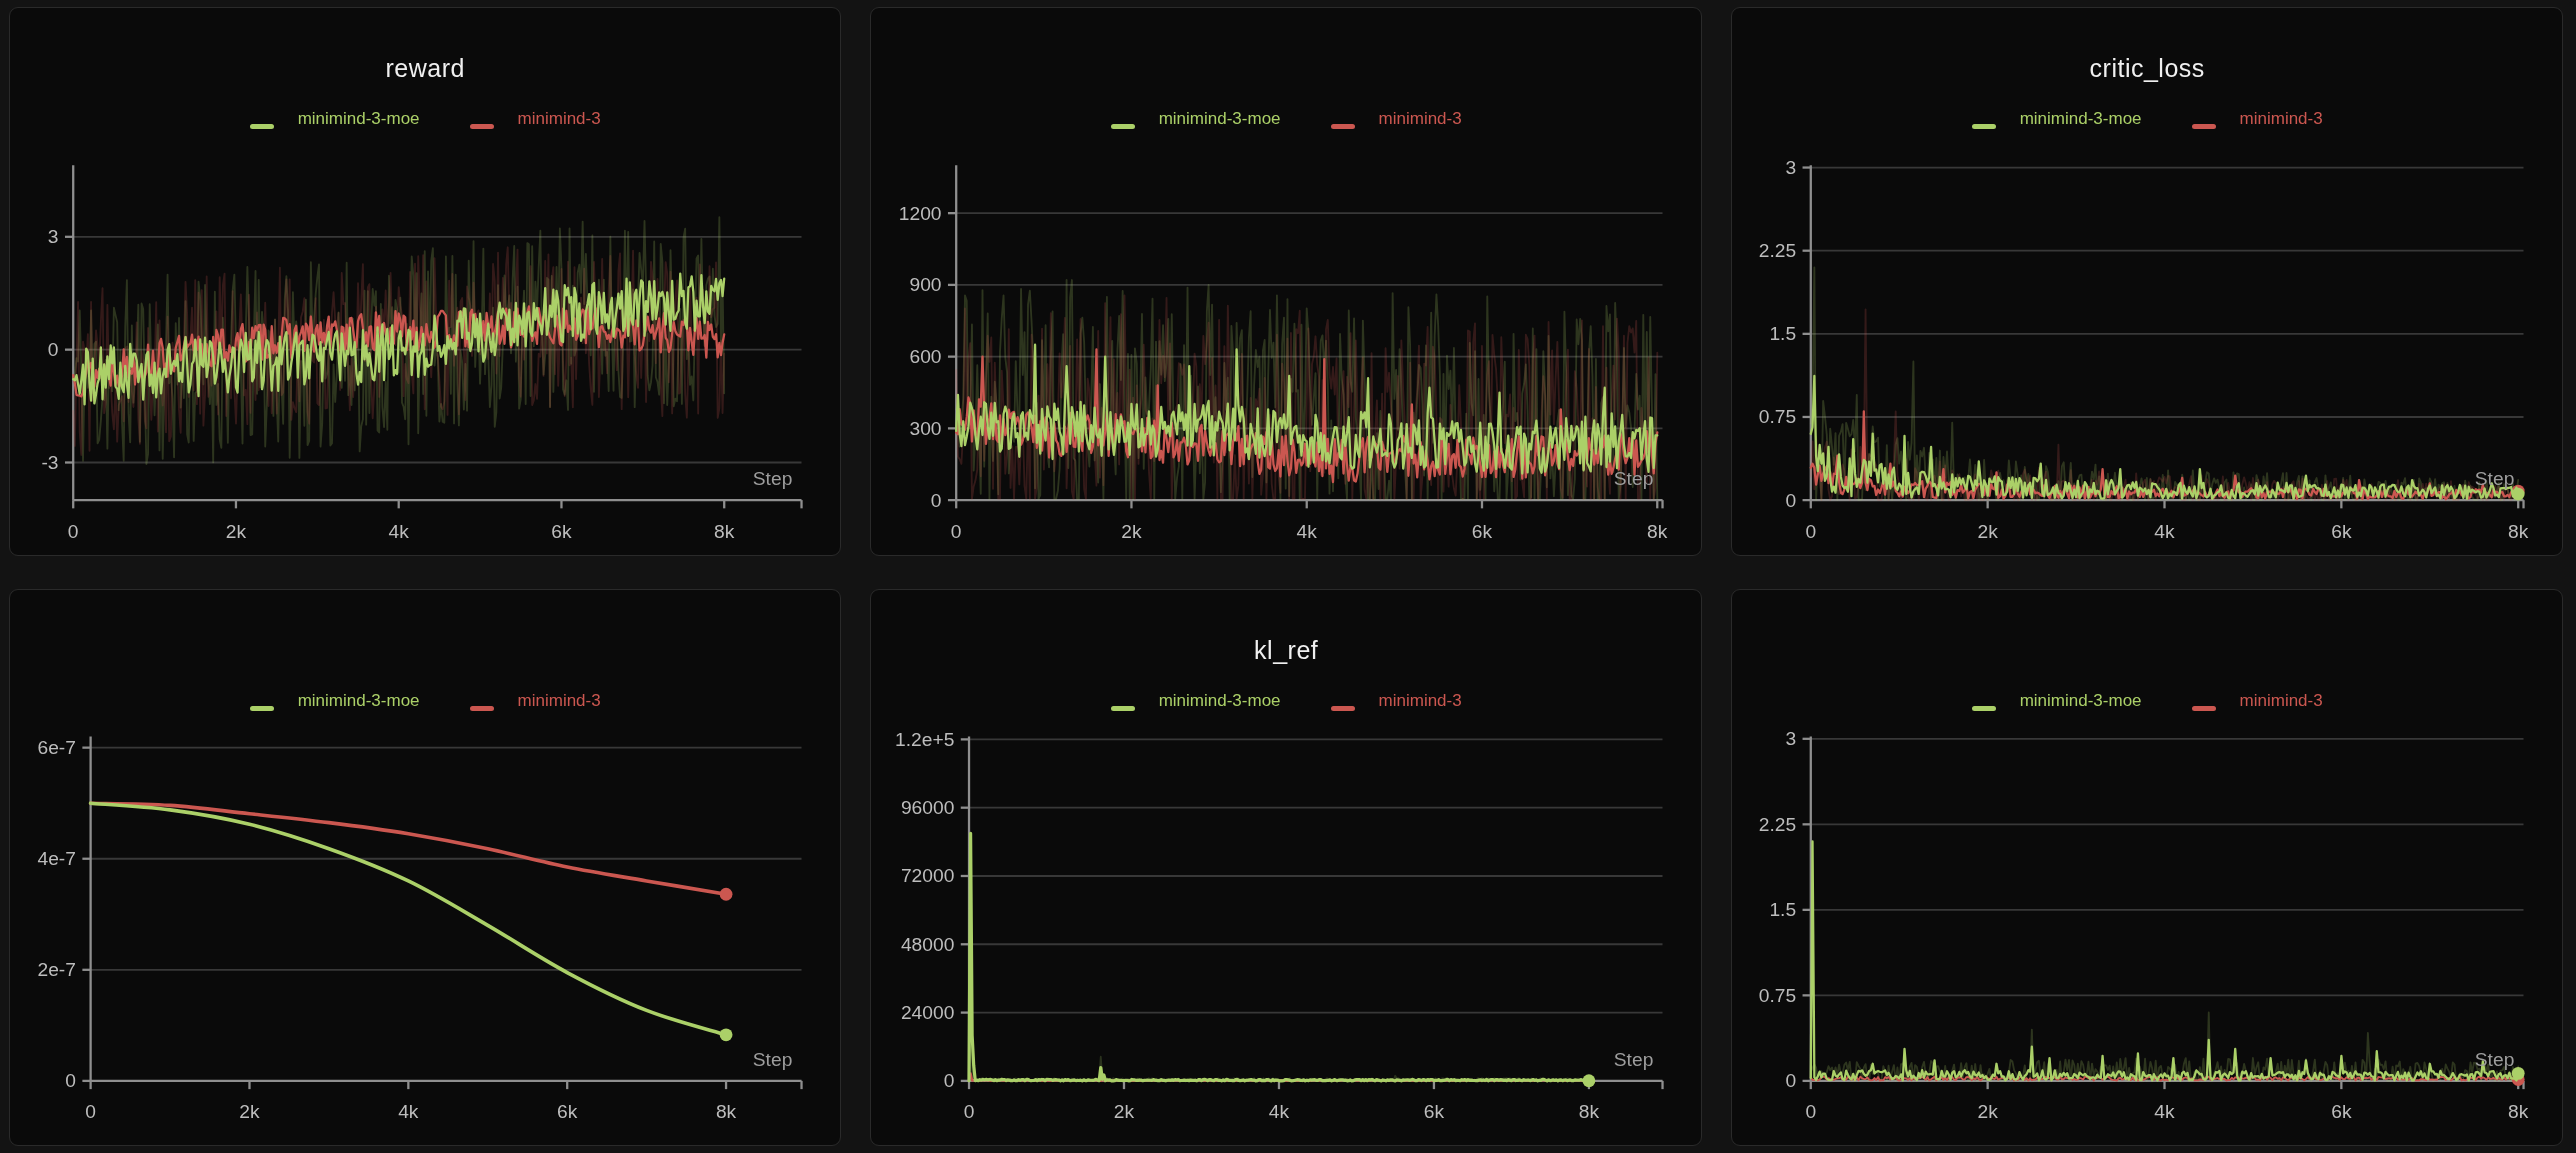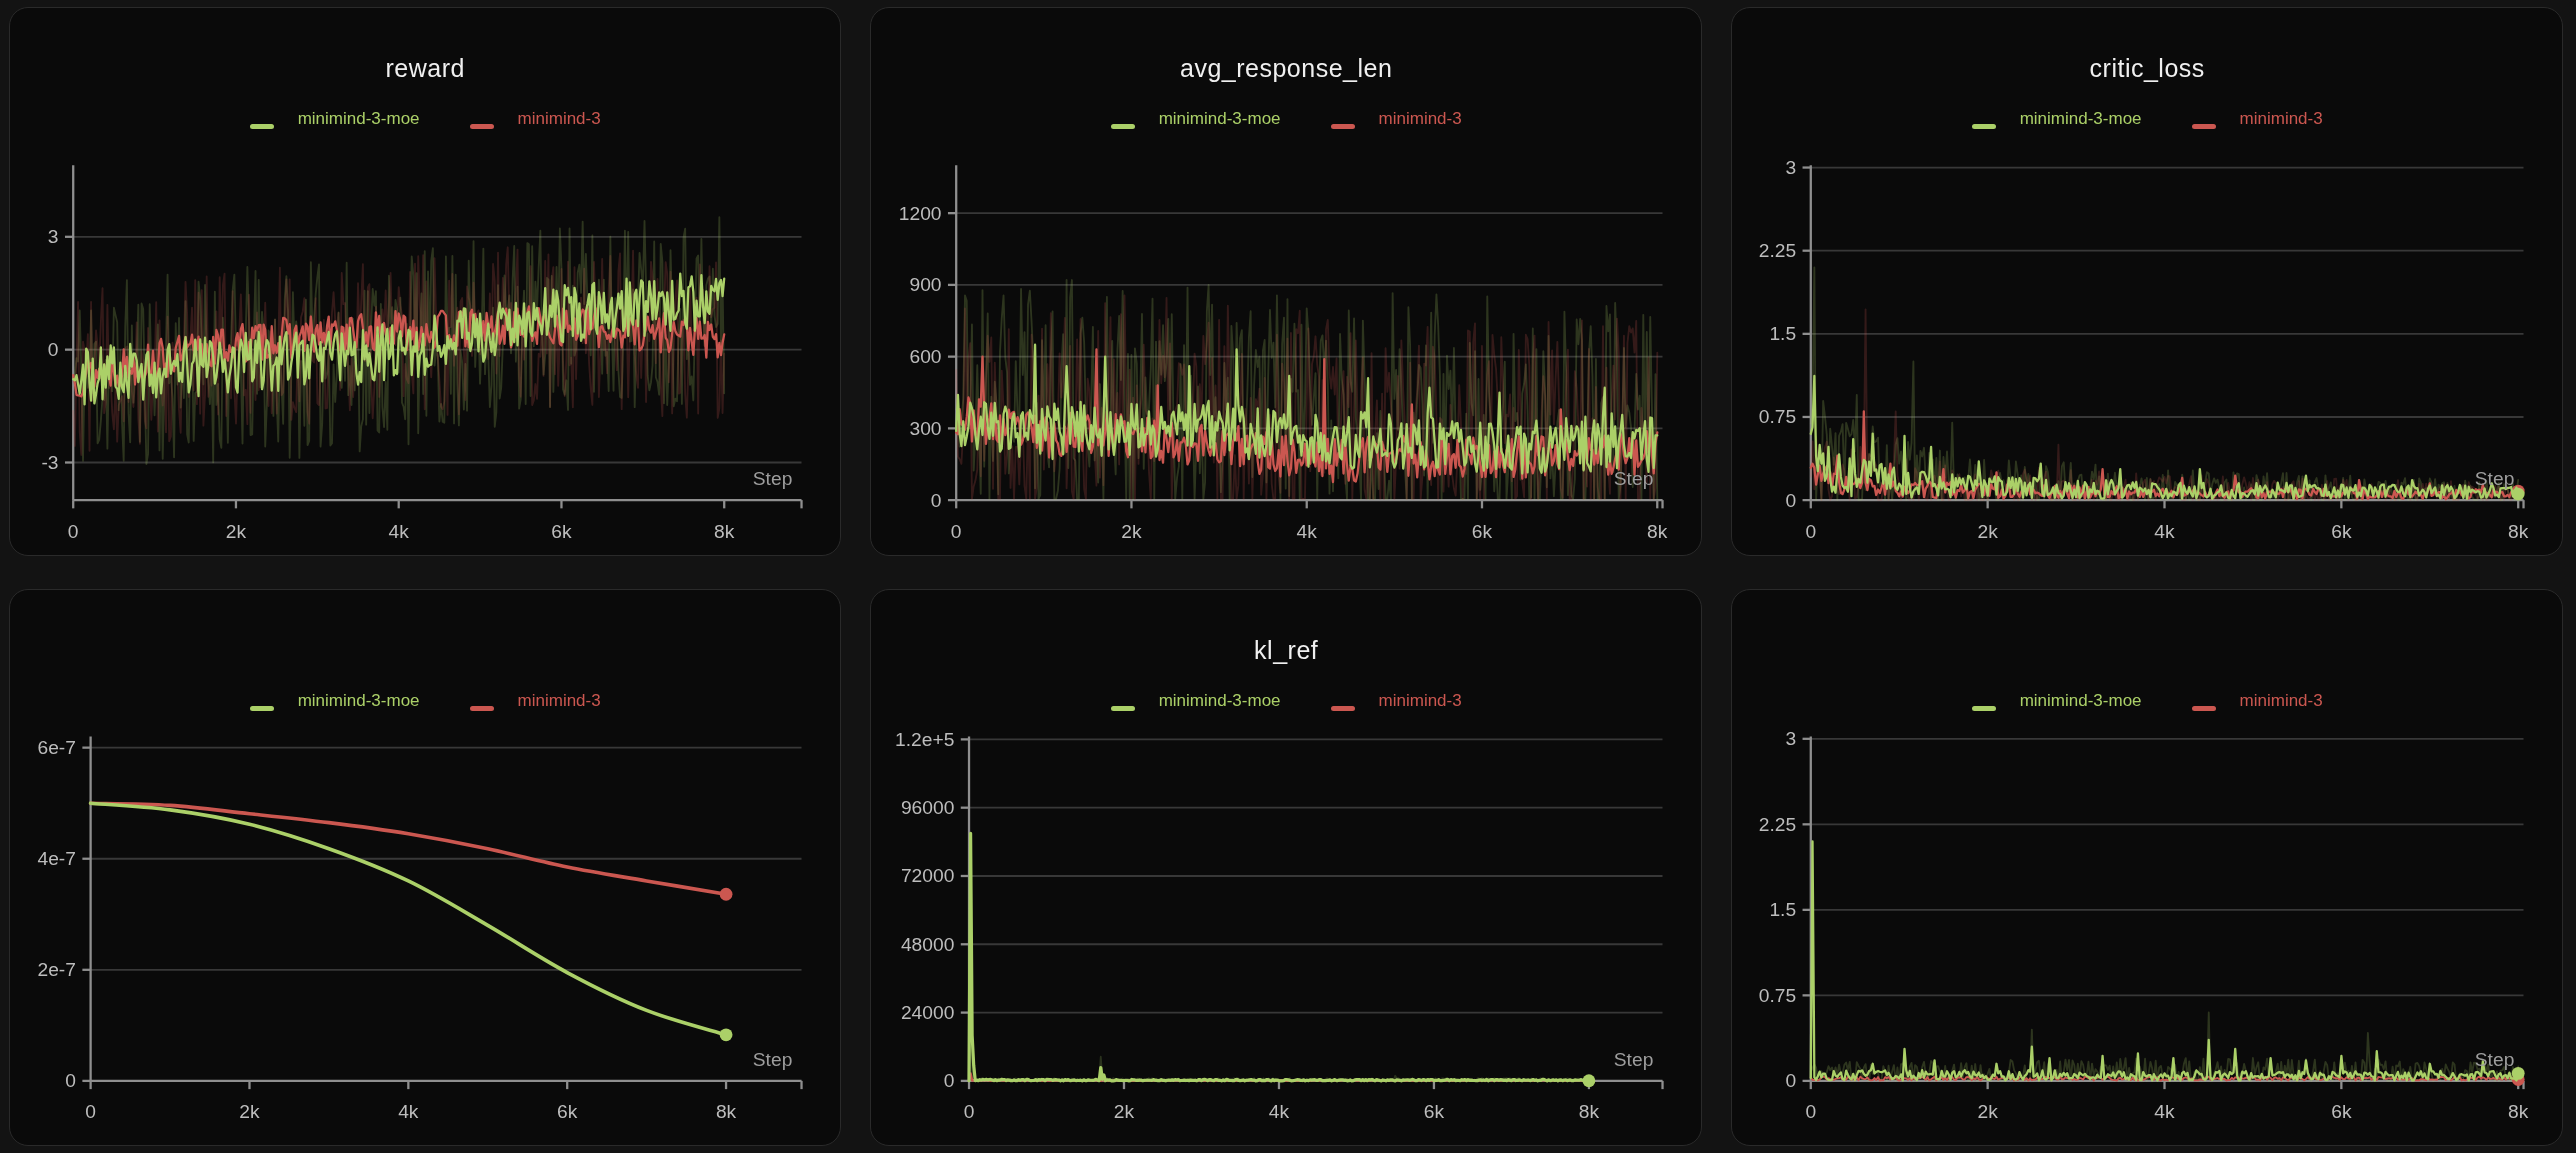--- a/index.html
+++ b/index.html
@@ -13,21 +13,21 @@
     display:grid;
     grid-template-columns:repeat(3,832px);
     grid-template-rows:549px 557px;
     column-gap:29px;row-gap:33px;
     padding:7.3px 9.2px;
   }
   .card{
     position:relative;
     background:#0a0a0a;
     border:1.8px solid #2a2a2a;
-    border-radius:19px;
+    border-radius:9px;
     box-sizing:border-box;
   }
   .card .title{
     position:absolute;top:46px;left:0;right:0;
     text-align:center;margin:0;
     font-size:25px;font-weight:400;color:#f0f0f0;letter-spacing:0.5px;
   }
   .legend{
     position:absolute;top:101px;left:0;right:0;
     display:flex;justify-content:center;align-items:center;gap:50px;
@@ -77,21 +77,20 @@
         <text x="779.6145251396648" y="579" text-anchor="middle" font-size="21" fill="#bdbdbd">8k</text>
         <line x1="864" y1="538" x2="864" y2="547" stroke="#8f8f8f" stroke-width="2.5"></line>
         <path d="M69.0 403.9L70.8 399.8L72.6 382.9L74.3 386.5L76.1 330.6L77.9 397.2L79.7 495.0L81.4 398.4L83.2 381.7L85.0 415.2L86.8 408.6L88.5 330.7L90.3 421.0L92.1 367.3L93.9 364.7L95.6 475.9L97.4 471.9L99.2 450.8L101.0 425.0L102.8 428.8L104.5 384.6L106.3 481.7L108.1 381.1L109.9 385.3L111.6 418.9L113.4 327.6L115.2 335.8L117.0 343.4L118.7 439.6L120.5 374.1L122.3 453.3L124.1 494.9L125.8 348.3L127.6 297.5L129.4 442.9L131.2 474.8L133.0 346.9L134.7 431.5L136.5 387.2L138.3 382.0L140.1 324.3L141.8 474.3L143.6 323.0L145.4 329.1L147.2 422.0L148.9 498.6L150.7 487.5L152.5 323.8L154.3 397.1L156.1 390.7L157.8 445.2L159.6 395.6L161.4 345.8L163.2 483.7L164.9 364.8L166.7 492.8L168.5 407.2L170.3 366.4L172.0 291.6L173.8 410.4L175.6 402.1L177.4 426.2L179.1 491.2L180.9 344.6L182.7 411.6L184.5 338.8L186.3 436.8L188.0 382.3L189.8 426.4L191.6 320.6L193.4 466.3L195.1 475.1L196.9 365.6L198.7 366.8L200.5 473.3L202.2 421.0L204.0 419.1L205.8 299.3L207.6 317.2L209.3 364.8L211.1 411.5L212.9 302.7L214.7 373.5L216.5 406.0L218.2 433.0L220.0 388.7L221.8 496.8L223.6 310.1L225.3 433.9L227.1 411.0L228.9 471.7L230.7 480.9L232.4 338.5L234.2 381.3L236.0 387.7L237.8 475.4L239.5 377.7L241.3 364.2L243.1 308.0L244.9 291.4L246.7 369.0L248.4 367.6L250.2 374.1L252.0 392.4L253.8 476.2L255.5 356.9L257.3 357.0L259.1 283.1L260.9 343.9L262.6 466.9L264.4 466.2L266.2 357.2L268.0 287.5L269.7 421.8L271.5 297.2L273.3 414.5L275.1 332.2L276.9 355.0L278.6 479.4L280.4 433.2L282.2 352.4L284.0 389.0L285.7 359.9L287.5 445.9L289.3 340.4L291.1 426.4L292.8 474.0L294.6 375.1L296.4 412.0L298.2 454.6L299.9 318.5L301.7 293.1L303.5 332.4L305.3 491.7L307.1 400.1L308.8 310.7L310.6 370.7L312.4 342.6L314.2 357.8L315.9 491.9L317.7 385.9L319.5 386.8L321.3 456.8L323.0 318.9L324.8 477.8L326.6 473.2L328.4 277.9L330.2 360.0L331.9 340.4L333.7 312.3L335.5 294.3L337.3 280.4L339.0 479.5L340.8 454.1L342.6 362.4L344.4 405.2L346.1 400.2L347.9 375.3L349.7 478.3L351.5 475.8L353.2 389.7L355.0 430.6L356.8 399.0L358.6 332.8L360.4 399.3L362.1 415.3L363.9 361.5L365.7 407.5L367.5 278.4L369.2 423.3L371.0 391.3L372.8 434.0L374.6 339.9L376.3 418.1L378.1 365.5L379.9 348.0L381.7 484.8L383.4 457.2L385.2 449.7L387.0 309.0L388.8 455.5L390.6 309.7L392.3 442.8L394.1 348.8L395.9 307.2L397.7 325.5L399.4 309.6L401.2 461.8L403.0 464.0L404.8 323.6L406.5 436.3L408.3 458.1L410.1 408.8L411.9 461.1L413.6 292.7L415.4 344.8L417.2 327.1L419.0 357.5L420.8 319.1L422.5 329.5L424.3 398.4L426.1 316.8L427.9 431.4L429.6 435.9L431.4 449.6L433.2 345.3L435.0 476.9L436.7 357.9L438.5 271.6L440.3 292.7L442.1 366.4L443.8 289.9L445.6 465.0L447.4 363.8L449.2 312.1L451.0 422.1L452.7 265.7L454.5 445.8L456.3 288.1L458.1 373.9L459.8 276.4L461.6 262.6L463.4 390.9L465.2 374.9L466.9 380.4L468.7 452.1L470.5 432.8L472.3 452.4L474.1 453.5L475.8 271.7L477.6 354.1L479.4 349.4L481.2 421.7L482.9 271.1L484.7 454.1L486.5 291.6L488.3 412.0L490.0 456.3L491.8 375.0L493.6 387.6L495.4 438.9L497.1 389.1L498.9 440.2L500.7 276.2L502.5 343.9L504.3 368.9L506.0 254.8L507.8 392.4L509.6 344.9L511.4 350.1L513.1 410.7L514.9 357.9L516.7 263.0L518.5 400.3L520.2 362.9L522.0 377.0L523.8 436.3L525.6 412.5L527.3 327.5L529.1 457.9L530.9 442.2L532.7 303.0L534.5 426.9L536.2 415.1L538.0 367.9L539.8 292.4L541.6 330.9L543.3 329.6L545.1 314.2L546.9 377.4L548.7 295.8L550.4 260.2L552.2 386.6L554.0 304.6L555.8 438.0L557.5 427.7L559.3 343.4L561.1 308.9L562.9 432.9L564.7 257.0L566.4 258.3L568.2 424.2L570.0 260.5L571.8 369.8L573.5 299.1L575.3 328.9L577.1 282.7L578.9 243.3L580.6 354.5L582.4 400.8L584.2 379.8L586.0 295.0L587.7 296.9L589.5 436.3L591.3 292.8L593.1 419.7L594.9 353.9L596.6 283.1L598.4 352.5L600.2 240.9L602.0 284.9L603.7 417.1L605.5 422.8L607.3 407.0L609.1 439.4L610.8 241.1L612.6 388.8L614.4 303.5L616.2 380.0L617.9 373.2L619.7 289.1L621.5 280.6L623.3 311.4L625.1 233.5L626.8 323.6L628.6 268.8L630.4 324.3L632.2 357.4L633.9 379.7L635.7 248.6L637.5 419.6L639.3 324.1L641.0 346.4L642.8 296.9L644.6 327.4L646.4 399.7L648.2 296.9L649.9 380.2L651.7 375.8L653.5 418.8L655.3 250.1L657.0 354.2L658.8 418.4L660.6 317.3L662.4 343.3L664.1 396.3L665.9 425.3L667.7 426.2L669.5 355.1L671.2 243.4L673.0 349.1L674.8 244.7L676.6 364.7L678.4 364.0L680.1 307.7L681.9 436.4L683.7 358.8L685.5 319.5L687.2 267.8L689.0 285.9L690.8 303.2L692.6 232.9L694.3 303.4L696.1 402.0L697.9 418.0L699.7 409.3L701.4 390.5L703.2 255.2L705.0 403.7L706.8 408.9L708.6 422.8L710.3 257.9L712.1 277.0L713.9 432.1L715.7 357.5L717.4 434.0L719.2 388.2L721.0 264.8L722.8 335.6L724.5 435.4L726.3 427.0L728.1 429.9L729.9 355.5L731.6 329.1L733.4 432.8L735.2 250.7L737.0 241.2L738.8 383.8L740.5 361.5L742.3 411.9L744.1 402.7L745.9 429.0L747.6 347.2L749.4 273.8L751.2 270.6L753.0 351.3L754.7 252.4L756.5 335.2L758.3 369.2L760.1 303.0L761.8 295.9L763.6 293.6L765.4 351.3L767.2 285.1L769.0 336.3L770.7 348.8L772.5 345.2L774.3 228.8L776.1 369.7L777.8 299.4L779.6 421.2" fill="none" stroke="#abd068" stroke-width="2" stroke-opacity="0.22" stroke-linejoin="round" stroke-linecap="round"></path>
         <path d="M69.0 440.6L70.8 478.7L72.6 387.1L74.3 321.4L76.1 463.8L77.9 488.6L79.7 364.9L81.4 374.6L83.2 389.7L85.0 356.5L86.8 484.0L88.5 321.2L90.3 429.7L92.1 395.2L93.9 352.5L95.6 369.8L97.4 391.4L99.2 342.8L101.0 306.4L102.8 442.9L104.5 431.0L106.3 324.5L108.1 415.4L109.9 407.6L111.6 442.3L113.4 460.7L115.2 411.8L117.0 474.1L118.7 434.3L120.5 429.4L122.3 424.3L124.1 451.8L125.8 372.4L127.6 370.0L129.4 430.7L131.2 385.1L133.0 418.4L134.7 436.2L136.5 408.0L138.3 343.6L140.1 448.7L141.8 476.4L143.6 375.1L145.4 386.2L147.2 451.2L148.9 459.6L150.7 349.8L152.5 409.7L154.3 450.2L156.1 408.2L157.8 401.7L159.6 321.6L161.4 463.1L163.2 341.5L164.9 405.2L166.7 434.5L168.5 399.5L170.3 463.9L172.0 337.4L173.8 473.7L175.6 468.4L177.4 365.9L179.1 379.3L180.9 391.2L182.7 396.9L184.5 438.8L186.3 464.4L188.0 375.2L189.8 370.0L191.6 299.4L193.4 335.2L195.1 425.2L196.9 362.5L198.7 327.7L200.5 418.1L202.2 297.6L204.0 433.1L205.8 311.2L207.6 443.5L209.3 308.5L211.1 456.6L212.9 422.6L214.7 293.4L216.5 425.0L218.2 378.8L220.0 412.8L221.8 374.3L223.6 395.9L225.3 331.6L227.1 444.5L228.9 294.3L230.7 369.7L232.4 303.0L234.2 290.5L236.0 446.1L237.8 380.2L239.5 371.9L241.3 426.8L243.1 309.5L244.9 417.0L246.7 454.3L248.4 398.4L250.2 355.8L252.0 313.1L253.8 370.7L255.5 423.5L257.3 417.4L259.1 455.0L260.9 313.5L262.6 442.6L264.4 372.6L266.2 394.4L268.0 428.6L269.7 332.9L271.5 417.9L273.3 400.5L275.1 346.8L276.9 384.6L278.6 322.2L280.4 394.4L282.2 435.2L284.0 353.6L285.7 443.0L287.5 378.2L289.3 340.8L291.1 443.4L292.8 376.7L294.6 284.0L296.4 423.4L298.2 420.5L299.9 338.3L301.7 296.7L303.5 370.7L305.3 296.7L307.1 450.3L308.8 431.0L310.6 437.3L312.4 441.8L314.2 368.5L315.9 430.0L317.7 338.0L319.5 332.0L321.3 317.1L323.0 365.2L324.8 442.2L326.6 454.5L328.4 336.2L330.2 385.3L331.9 387.5L333.7 317.1L335.5 432.2L337.3 434.1L339.0 394.8L340.8 381.5L342.6 341.1L344.4 437.8L346.1 437.3L347.9 373.2L349.7 369.7L351.5 333.2L353.2 310.7L355.0 341.6L356.8 347.4L358.6 333.3L360.4 417.5L362.1 289.7L363.9 323.8L365.7 322.6L367.5 370.9L369.2 392.9L371.0 439.8L372.8 383.1L374.6 425.3L376.3 387.0L378.1 385.6L379.9 300.9L381.7 360.3L383.4 321.6L385.2 280.0L387.0 386.0L388.8 385.2L390.6 305.5L392.3 301.9L394.1 404.8L395.9 448.5L397.7 414.7L399.4 326.5L401.2 360.1L403.0 425.2L404.8 381.6L406.5 329.4L408.3 352.3L410.1 308.8L411.9 359.6L413.6 326.6L415.4 289.7L417.2 359.5L419.0 360.8L420.8 368.6L422.5 354.1L424.3 305.2L426.1 325.1L427.9 335.6L429.6 424.3L431.4 389.1L433.2 406.1L435.0 410.2L436.7 288.5L438.5 398.1L440.3 421.3L442.1 279.5L443.8 381.0L445.6 271.4L447.4 325.9L449.2 359.6L451.0 270.3L452.7 438.7L454.5 298.9L456.3 363.4L458.1 373.2L459.8 403.7L461.6 357.0L463.4 273.5L465.2 342.7L466.9 379.2L468.7 407.0L470.5 435.9L472.3 438.6L474.1 430.0L475.8 369.3L477.6 444.9L479.4 298.0L481.2 348.9L482.9 290.6L484.7 391.1L486.5 345.4L488.3 327.5L490.0 444.2L491.8 321.0L493.6 317.1L495.4 370.8L497.1 428.6L498.9 304.3L500.7 316.2L502.5 325.5L504.3 380.4L506.0 300.4L507.8 345.4L509.6 334.2L511.4 330.6L513.1 378.6L514.9 343.8L516.7 364.7L518.5 370.2L520.2 363.6L522.0 383.7L523.8 311.9L525.6 378.2L527.3 279.7L529.1 298.1L530.9 399.6L532.7 267.6L534.5 380.5L536.2 351.6L538.0 295.1L539.8 348.7L541.6 280.0L543.3 261.6L545.1 341.4L546.9 322.3L548.7 361.4L550.4 331.0L552.2 308.1L554.0 264.1L555.8 403.0L557.5 424.9L559.3 331.2L561.1 384.4L562.9 328.2L564.7 345.0L566.4 353.9L568.2 282.1L570.0 434.1L571.8 428.9L573.5 411.1L575.3 427.4L577.1 378.0L578.9 381.2L580.6 339.3L582.4 402.2L584.2 276.4L586.0 377.8L587.7 269.3L589.5 436.3L591.3 297.5L593.1 283.3L594.9 400.5L596.6 322.3L598.4 413.0L600.2 358.3L602.0 285.3L603.7 386.4L605.5 424.2L607.3 384.8L609.1 277.3L610.8 390.6L612.6 382.2L614.4 436.5L616.2 283.4L617.9 405.7L619.7 339.1L621.5 344.7L623.3 316.6L625.1 366.4L626.8 285.0L628.6 377.4L630.4 348.8L632.2 389.5L633.9 415.8L635.7 433.9L637.5 277.7L639.3 340.5L641.0 315.4L642.8 425.3L644.6 373.0L646.4 274.2L648.2 374.2L649.9 363.0L651.7 399.3L653.5 308.9L655.3 271.0L657.0 363.0L658.8 347.8L660.6 367.9L662.4 395.9L664.1 288.1L665.9 268.4L667.7 438.6L669.5 326.9L671.2 340.7L673.0 327.9L674.8 425.6L676.6 352.7L678.4 339.6L680.1 265.3L681.9 378.4L683.7 402.3L685.5 415.3L687.2 328.4L689.0 404.4L690.8 344.2L692.6 321.2L694.3 430.8L696.1 356.1L697.9 364.2L699.7 277.6L701.4 294.0L703.2 336.9L705.0 388.3L706.8 296.1L708.6 368.9L710.3 410.7L712.1 446.2L713.9 332.4L715.7 277.9L717.4 290.4L719.2 409.1L721.0 288.3L722.8 443.2L724.5 377.2L726.3 316.5L728.1 297.9L729.9 421.5L731.6 420.9L733.4 363.3L735.2 340.4L737.0 421.8L738.8 447.8L740.5 390.1L742.3 298.8L744.1 374.1L745.9 359.7L747.6 325.0L749.4 316.6L751.2 443.4L753.0 280.4L754.7 326.6L756.5 307.9L758.3 369.8L760.1 333.8L761.8 362.5L763.6 282.3L765.4 338.0L767.2 329.3L769.0 327.6L770.7 278.1L772.5 448.1L774.3 437.8L776.1 363.3L777.8 442.8L779.6 377.9" fill="none" stroke="#cb5750" stroke-width="2" stroke-opacity="0.22" stroke-linejoin="round" stroke-linecap="round"></path>
         <path d="M69.0 401.3L70.8 410.3L72.6 423.0L74.3 423.6L76.1 423.7L77.9 424.6L79.7 420.4L81.4 408.1L83.2 398.4L85.0 383.9L86.8 393.2L88.5 388.1L90.3 408.9L92.1 414.1L93.9 395.8L95.6 404.3L97.4 394.3L99.2 392.1L101.0 414.0L102.8 389.9L104.5 399.1L106.3 388.7L108.1 402.6L109.9 412.8L111.6 383.4L113.4 398.4L115.2 412.3L117.0 401.8L118.7 413.9L120.5 412.6L122.3 401.9L124.1 373.3L125.8 397.9L127.6 381.3L129.4 403.8L131.2 396.9L133.0 399.8L134.7 381.0L136.5 411.6L138.3 388.1L140.1 408.0L141.8 402.8L143.6 392.4L145.4 405.4L147.2 402.7L148.9 398.2L150.7 368.0L152.5 404.2L154.3 401.5L156.1 374.5L157.8 401.2L159.6 403.3L161.4 395.7L163.2 366.5L164.9 361.8L166.7 371.7L168.5 400.2L170.3 388.5L172.0 403.1L173.8 369.5L175.6 397.6L177.4 392.9L179.1 397.2L180.9 371.6L182.7 365.1L184.5 358.5L186.3 385.2L188.0 383.2L189.8 369.5L191.6 359.7L193.4 371.2L195.1 368.1L196.9 367.0L198.7 357.2L200.5 374.3L202.2 363.1L204.0 373.7L205.8 359.2L207.6 384.9L209.3 367.6L211.1 387.1L212.9 382.2L214.7 367.6L216.5 377.3L218.2 390.1L220.0 391.6L221.8 359.5L223.6 388.9L225.3 352.0L227.1 357.9L228.9 377.0L230.7 351.7L232.4 351.7L234.2 385.6L236.0 376.2L237.8 385.5L239.5 368.9L241.3 375.9L243.1 373.7L244.9 382.4L246.7 361.6L248.4 355.5L250.2 374.9L252.0 351.1L253.8 345.6L255.5 362.8L257.3 386.7L259.1 384.0L260.9 365.1L262.6 378.6L264.4 349.4L266.2 361.0L268.0 347.8L269.7 352.7L271.5 346.7L273.3 346.5L275.1 384.5L276.9 346.2L278.6 351.8L280.4 382.4L282.2 379.7L284.0 383.5L285.7 347.9L287.5 377.5L289.3 368.7L291.1 377.0L292.8 366.5L294.6 379.4L296.4 360.5L298.2 338.8L299.9 339.3L301.7 341.2L303.5 356.0L305.3 345.6L307.1 382.5L308.8 372.8L310.6 352.1L312.4 347.4L314.2 376.9L315.9 359.0L317.7 354.3L319.5 348.1L321.3 374.8L323.0 345.1L324.8 348.2L326.6 363.0L328.4 337.4L330.2 358.2L331.9 375.6L333.7 351.6L335.5 346.7L337.3 367.9L339.0 343.8L340.8 365.5L342.6 355.1L344.4 367.8L346.1 347.2L347.9 337.3L349.7 372.2L351.5 345.9L353.2 347.4L355.0 342.6L356.8 351.8L358.6 374.2L360.4 373.4L362.1 348.3L363.9 349.5L365.7 373.2L367.5 346.1L369.2 377.2L371.0 339.2L372.8 338.9L374.6 352.3L376.3 364.3L378.1 371.0L379.9 342.4L381.7 336.9L383.4 334.8L385.2 350.3L387.0 366.0L388.8 354.5L390.6 369.8L392.3 348.9L394.1 348.0L395.9 371.7L397.7 373.9L399.4 332.7L401.2 353.0L403.0 336.5L404.8 368.3L406.5 355.9L408.3 344.4L410.1 357.2L411.9 364.1L413.6 366.7L415.4 349.4L417.2 360.0L419.0 367.0L420.8 331.3L422.5 353.7L424.3 334.0L426.1 341.0L427.9 358.9L429.6 336.2L431.4 338.1L433.2 373.9L435.0 358.1L436.7 348.9L438.5 362.4L440.3 341.7L442.1 374.0L443.8 349.5L445.6 373.8L447.4 364.5L449.2 349.0L451.0 361.6L452.7 368.8L454.5 345.5L456.3 358.7L458.1 365.3L459.8 354.1L461.6 361.9L463.4 371.4L465.2 363.0L466.9 337.6L468.7 335.1L470.5 331.1L472.3 331.0L474.1 333.8L475.8 336.1L477.6 369.6L479.4 357.6L481.2 369.5L482.9 367.6L484.7 357.9L486.5 363.3L488.3 369.2L490.0 332.3L491.8 331.6L493.6 337.0L495.4 330.1L497.1 370.0L498.9 354.6L500.7 371.1L502.5 333.3L504.3 329.9L506.0 349.3L507.8 334.5L509.6 344.5L511.4 371.1L513.1 340.8L514.9 358.4L516.7 342.3L518.5 363.7L520.2 333.4L522.0 348.0L523.8 349.4L525.6 337.1L527.3 361.7L529.1 354.9L530.9 344.9L532.7 332.1L534.5 367.1L536.2 361.4L538.0 347.4L539.8 367.1L541.6 328.8L543.3 344.2L545.1 351.1L546.9 371.1L548.7 364.7L550.4 332.5L552.2 360.0L554.0 328.6L555.8 349.4L557.5 357.4L559.3 354.9L561.1 359.3L562.9 350.3L564.7 334.0L566.4 326.2L568.2 351.0L570.0 363.9L571.8 357.8L573.5 354.6L575.3 367.2L577.1 328.0L578.9 338.7L580.6 350.4L582.4 336.9L584.2 335.1L586.0 348.0L587.7 354.2L589.5 360.2L591.3 363.2L593.1 366.6L594.9 351.3L596.6 336.2L598.4 349.5L600.2 367.1L602.0 369.0L603.7 328.6L605.5 350.0L607.3 331.0L609.1 354.1L610.8 347.2L612.6 351.6L614.4 350.7L616.2 339.3L617.9 362.7L619.7 358.6L621.5 341.7L623.3 334.9L625.1 329.7L626.8 331.6L628.6 366.4L630.4 327.6L632.2 356.5L633.9 350.6L635.7 350.2L637.5 338.1L639.3 328.3L641.0 348.4L642.8 370.7L644.6 348.7L646.4 347.8L648.2 353.6L649.9 354.3L651.7 361.7L653.5 357.3L655.3 365.2L657.0 354.0L658.8 348.1L660.6 360.5L662.4 350.6L664.1 351.5L665.9 353.9L667.7 371.3L669.5 358.2L671.2 360.0L673.0 331.1L674.8 358.3L676.6 340.2L678.4 338.8L680.1 347.6L681.9 367.8L683.7 341.5L685.5 342.5L687.2 374.4L689.0 372.8L690.8 368.8L692.6 356.2L694.3 350.7L696.1 337.3L697.9 351.6L699.7 354.9L701.4 346.8L703.2 361.7L705.0 355.5L706.8 348.8L708.6 339.4L710.3 376.4L712.1 351.0L713.9 333.5L715.7 360.5L717.4 363.0L719.2 376.0L721.0 372.2L722.8 355.7L724.5 343.4L726.3 353.1L728.1 357.0L729.9 358.1L731.6 359.2L733.4 342.8L735.2 346.6L737.0 339.5L738.8 344.0L740.5 374.2L742.3 349.6L744.1 364.7L745.9 379.2L747.6 351.3L749.4 339.0L751.2 361.8L753.0 342.9L754.7 361.5L756.5 361.3L758.3 357.5L760.1 382.2L761.8 343.1L763.6 352.0L765.4 346.0L767.2 359.4L769.0 362.0L770.7 356.5L772.5 382.0L774.3 366.1L776.1 379.4L777.8 366.2L779.6 356.8" fill="none" stroke="#cb5750" stroke-width="2.5" stroke-opacity="1" stroke-linejoin="round" stroke-linecap="round"></path>
         <path d="M69.0 405.7L70.8 407.0L72.6 401.3L74.3 411.4L76.1 421.7L77.9 406.4L79.7 390.0L81.4 433.3L83.2 372.3L85.0 376.1L86.8 409.8L88.5 429.3L90.3 383.3L92.1 432.3L93.9 422.2L95.6 410.6L97.4 404.6L99.2 371.1L101.0 427.8L102.8 389.7L104.5 415.1L106.3 380.9L108.1 405.8L109.9 368.8L111.6 388.5L113.4 371.0L115.2 413.8L117.0 416.2L118.7 427.3L120.5 387.8L122.3 414.9L124.1 419.9L125.8 391.3L127.6 410.6L129.4 426.2L131.2 367.1L133.0 392.0L134.7 377.9L136.5 377.9L138.3 385.1L140.1 409.0L141.8 397.0L143.6 389.2L145.4 428.1L147.2 401.6L148.9 379.2L150.7 376.0L152.5 413.1L154.3 400.9L156.1 420.9L157.8 387.6L159.6 425.7L161.4 400.8L163.2 394.2L164.9 421.4L166.7 402.5L168.5 394.4L170.3 403.4L172.0 373.6L173.8 367.5L175.6 399.9L177.4 390.4L179.1 385.7L180.9 391.3L182.7 378.3L184.5 408.1L186.3 398.8L188.0 408.7L189.8 374.6L191.6 359.8L193.4 388.8L195.1 420.3L196.9 411.6L198.7 389.1L200.5 385.9L202.2 362.5L204.0 389.2L205.8 424.3L207.6 362.4L209.3 390.0L211.1 392.2L212.9 360.5L214.7 403.6L216.5 391.8L218.2 364.1L220.0 366.7L221.8 381.2L223.6 410.6L225.3 403.3L227.1 386.6L228.9 365.8L230.7 379.0L232.4 397.8L234.2 384.1L236.0 400.3L237.8 420.3L239.5 403.0L241.3 392.0L243.1 371.1L244.9 371.9L246.7 414.7L248.4 420.4L250.2 377.2L252.0 362.5L253.8 368.9L255.5 398.0L257.3 355.2L259.1 384.4L260.9 384.0L262.6 362.7L264.4 408.1L266.2 404.0L268.0 363.6L269.7 387.9L271.5 354.2L273.3 374.5L275.1 416.7L276.9 407.4L278.6 373.5L280.4 363.0L282.2 366.4L284.0 385.4L285.7 418.4L287.5 391.2L289.3 389.5L291.1 382.1L292.8 418.6L294.6 359.2L296.4 389.5L298.2 371.5L299.9 360.5L301.7 354.3L303.5 406.3L305.3 401.9L307.1 387.5L308.8 377.9L310.6 362.3L312.4 354.8L314.2 404.2L315.9 368.3L317.7 366.0L319.5 363.6L321.3 411.5L323.0 402.4L324.8 368.7L326.6 404.9L328.4 374.0L330.2 357.2L331.9 358.4L333.7 369.4L335.5 382.0L337.3 385.7L339.0 365.4L340.8 408.2L342.6 371.6L344.4 372.6L346.1 362.8L347.9 354.2L349.7 377.5L351.5 384.3L353.2 366.3L355.0 356.7L356.8 353.3L358.6 377.3L360.4 407.0L362.1 355.6L363.9 372.6L365.7 391.3L367.5 374.9L369.2 378.5L371.0 349.5L372.8 379.7L374.6 378.9L376.3 365.2L378.1 398.8L379.9 411.6L381.7 398.2L383.4 408.9L385.2 352.2L387.0 384.1L388.8 368.9L390.6 390.9L392.3 377.3L394.1 390.7L395.9 405.5L397.7 407.0L399.4 388.2L401.2 349.1L403.0 397.7L404.8 361.7L406.5 345.8L408.3 406.8L410.1 361.4L411.9 350.7L413.6 383.8L415.4 378.9L417.2 347.1L419.0 401.6L420.8 395.9L422.5 400.1L424.3 360.7L426.1 353.4L427.9 374.6L429.6 371.5L431.4 378.6L433.2 366.4L435.0 352.0L436.7 353.6L438.5 401.3L440.3 369.9L442.1 375.6L443.8 354.3L445.6 403.3L447.4 379.8L449.2 375.5L451.0 356.4L452.7 401.0L454.5 383.4L456.3 392.1L458.1 390.3L459.8 390.0L461.6 372.1L463.4 336.4L465.2 352.1L466.9 374.8L468.7 369.6L470.5 381.4L472.3 377.1L474.1 368.5L475.8 389.1L477.6 358.7L479.4 372.0L481.2 362.0L482.9 373.0L484.7 366.0L486.5 378.7L488.3 341.9L490.0 342.7L491.8 331.7L493.6 360.7L495.4 328.4L497.1 329.0L498.9 361.9L500.7 355.2L502.5 375.0L504.3 366.6L506.0 335.2L507.8 359.8L509.6 339.9L511.4 375.4L513.1 334.1L514.9 362.9L516.7 386.7L518.5 381.6L520.2 361.1L522.0 345.2L523.8 363.2L525.6 375.8L527.3 355.8L529.1 379.6L530.9 365.9L532.7 334.4L534.5 322.1L536.2 339.2L538.0 328.7L539.8 333.0L541.6 336.9L543.3 352.0L545.1 329.7L546.9 368.7L548.7 350.6L550.4 365.2L552.2 322.5L554.0 368.9L555.8 336.2L557.5 341.8L559.3 356.5L561.1 322.8L562.9 369.9L564.7 334.0L566.4 332.1L568.2 354.5L570.0 358.6L571.8 322.7L573.5 340.8L575.3 328.0L577.1 342.1L578.9 347.1L580.6 356.6L582.4 336.6L584.2 306.3L586.0 357.2L587.7 347.4L589.5 325.3L591.3 337.6L593.1 307.9L594.9 348.3L596.6 309.2L598.4 319.9L600.2 346.4L602.0 364.0L603.7 365.3L605.5 303.0L607.3 314.2L609.1 306.0L610.8 322.0L612.6 316.1L614.4 358.6L616.2 305.9L617.9 314.4L619.7 355.9L621.5 322.9L623.3 363.9L625.1 357.1L626.8 360.4L628.6 332.3L630.4 323.3L632.2 312.8L633.9 351.3L635.7 302.8L637.5 300.6L639.3 349.2L641.0 356.2L642.8 310.7L644.6 320.5L646.4 344.5L648.2 311.4L649.9 343.7L651.7 334.9L653.5 350.2L655.3 324.8L657.0 317.0L658.8 359.3L660.6 340.7L662.4 328.1L664.1 312.2L665.9 328.6L667.7 309.5L669.5 353.0L671.2 348.0L673.0 295.8L674.8 358.4L676.6 300.1L678.4 341.1L680.1 346.3L681.9 312.9L683.7 308.0L685.5 347.9L687.2 318.3L689.0 297.7L690.8 300.0L692.6 358.4L694.3 320.4L696.1 332.2L697.9 298.9L699.7 314.3L701.4 340.7L703.2 298.5L705.0 340.0L706.8 328.3L708.6 311.0L710.3 314.9L712.1 310.4L713.9 317.4L715.7 346.2L717.4 310.8L719.2 332.3L721.0 352.9L722.8 298.3L724.5 340.8L726.3 339.8L728.1 333.8L729.9 330.7L731.6 290.3L733.4 315.1L735.2 309.2L737.0 343.9L738.8 350.5L740.5 305.3L742.3 304.3L744.1 293.3L745.9 310.3L747.6 352.9L749.4 320.0L751.2 337.0L753.0 337.2L754.7 292.0L756.5 326.3L758.3 344.4L760.1 309.7L761.8 331.9L763.6 334.3L765.4 303.7L767.2 308.2L769.0 309.6L770.7 296.2L772.5 319.2L774.3 301.0L776.1 297.3L777.8 315.0L779.6 295.9" fill="none" stroke="#abd068" stroke-width="2.5" stroke-opacity="1" stroke-linejoin="round" stroke-linecap="round"></path>
         <text x="854" y="522" text-anchor="end" font-size="21" fill="#9d9d9d">Step</text>
       </svg>
     </section>
     <section class="card">
-      <div class="title">avg_response_len</div>
       <div class="legend">
         <div class="legend-item">
           <span class="swatch" style="background:#abd068"></span>
           <span style="color:#abd068">minimind-3-moe</span>
         </div>
         <div class="legend-item">
           <span class="swatch" style="background:#cb5750"></span>
           <span style="color:#cb5750">minimind-3</span>
         </div>
       </div>

